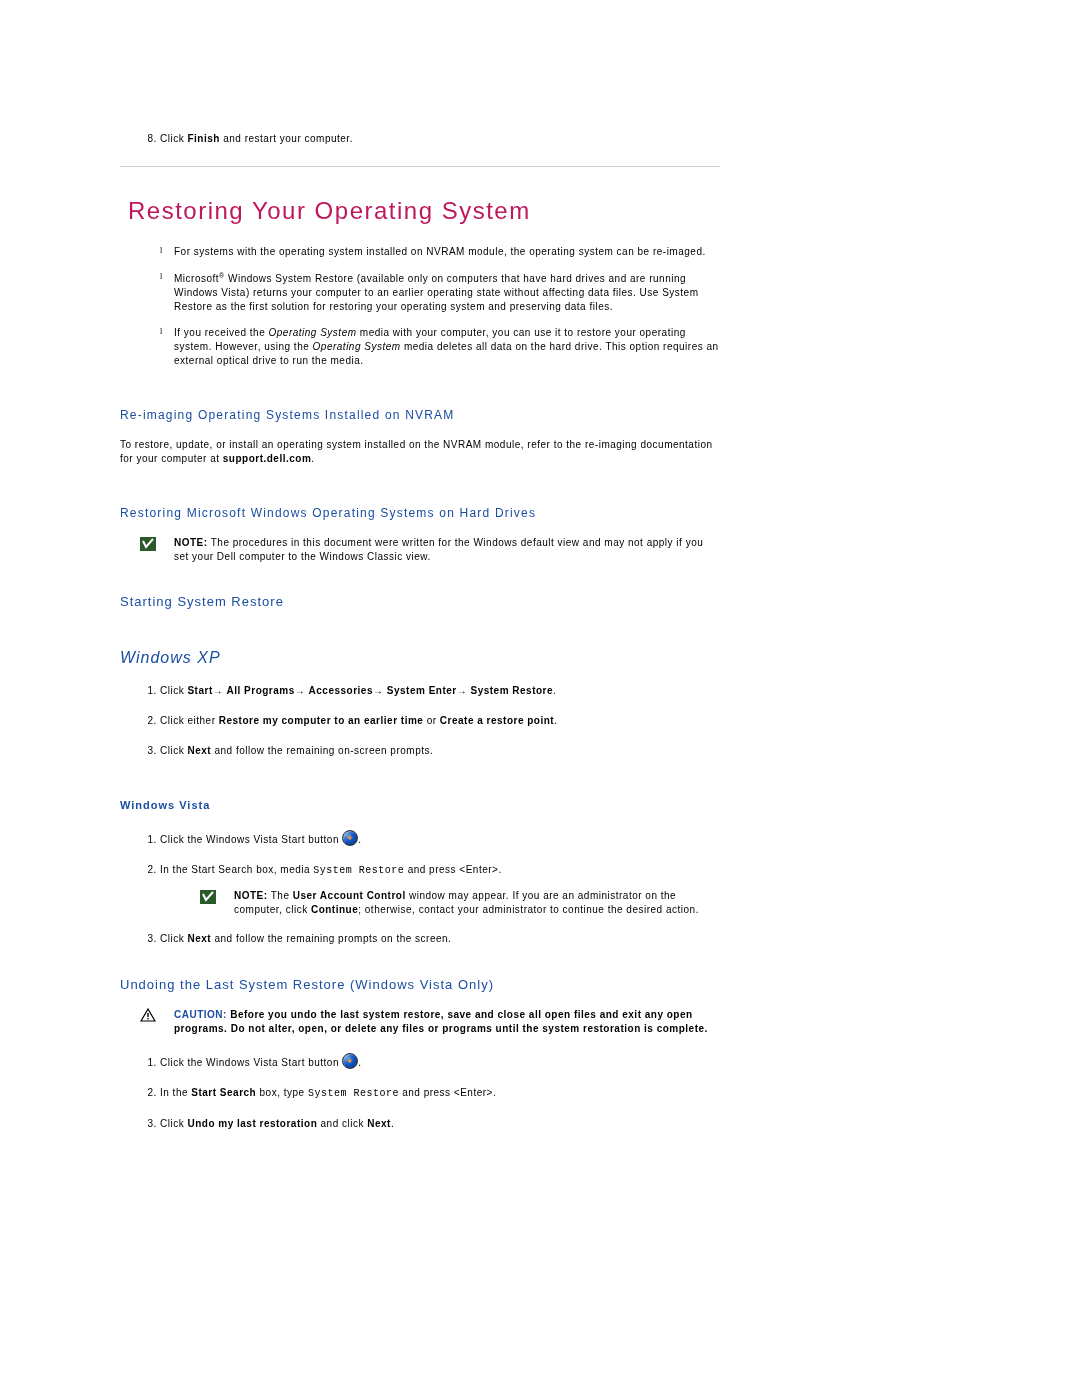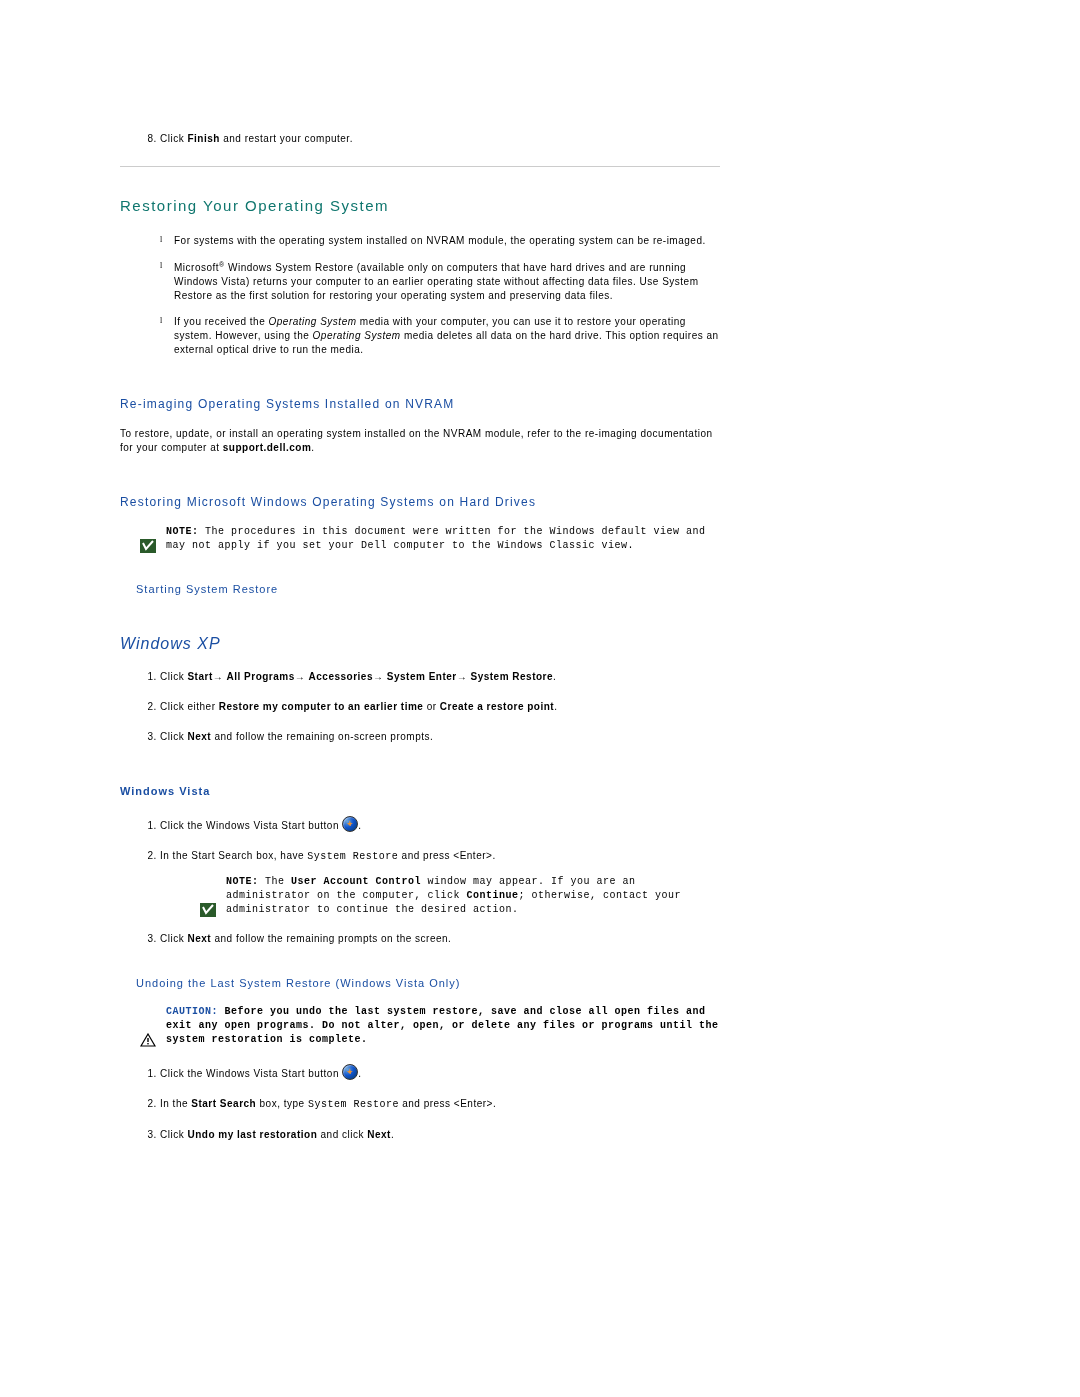--- a/index.html
+++ b/index.html
@@ -24,41 +24,41 @@
     margin-bottom: 10px;
     line-height: 1.4;
   }
   hr.section-rule {
     border: none;
     border-top: 1px solid #ccc;
     margin: 20px 0 30px 0;
   }
   h2.main-heading {
     font-family: Verdana, Arial, sans-serif;
-    color: #0f766e;
-    font-size: 15px;
+    color: #be185d;
+    font-size: 24px;
     font-weight: normal;
     letter-spacing: 1.5px;
-    margin: 0 0 20px 0;
+    margin: 0 0 20px 8px;
   }
   h3.sub-heading {
     font-family: Verdana, Arial, sans-serif;
     color: #1a4ea2;
     font-size: 12px;
     font-weight: normal;
     letter-spacing: 1.2px;
     margin: 40px 0 16px 0;
   }
   h4.subsub-heading {
     font-family: Verdana, Arial, sans-serif;
     color: #1a4ea2;
-    font-size: 11px;
+    font-size: 13px;
     font-weight: normal;
     letter-spacing: 1px;
-    margin: 30px 0 16px 16px;
+    margin: 30px 0 16px 0;
   }
   h5.os-heading {
     font-family: Verdana, Arial, sans-serif;
     color: #1a4ea2;
     font-size: 16px;
     font-weight: normal;
     font-style: italic;
     letter-spacing: 1px;
     margin: 40px 0 16px 0;
   }
@@ -94,24 +94,23 @@
     list-style: decimal;
     padding-left: 40px;
     margin: 10px 0 20px 0;
   }
   ol.steps li {
     line-height: 1.6;
     margin-bottom: 14px;
   }
   .note-box {
     display: flex;
-    align-items: flex-end;
-    gap: 10px;
+    align-items: flex-start;
+    gap: 18px;
     margin: 10px 0 14px 20px;
-    font-family: Liberation Mono, monospace;
   }
   .note-box.inner {
     margin-left: 40px;
   }
   .note-icon {
     width: 16px;
     height: 14px;
     flex-shrink: 0;
     margin-top: 1px;
   }
@@ -225,21 +224,21 @@
     </li>
   </ol>
 
   <h5 class="os-heading normal">Windows Vista</h5>
 
   <ol class="steps">
     <li>
       <span>Click the Windows Vista Start button </span><span class="vista-orb"></span><span>.</span>
     </li>
     <li>
-      <span>In the Start Search box, have </span><span class="mono">System Restore</span><span> and press &lt;Enter&gt;.</span>
+      <span>In the Start Search box, media </span><span class="mono">System Restore</span><span> and press &lt;Enter&gt;.</span>
       <div class="note-box inner" style="margin-top:10px;">
         <svg class="note-icon" viewBox="0 0 16 14">
           <rect x="0" y="0" width="16" height="14" fill="#2a5a2a"></rect>
           <path d="M3 4 L6 10 L13 2" stroke="#fff" stroke-width="2" fill="none"></path>
         </svg>
         <div class="note-text">
           <span class="note-label">NOTE:</span><span> The </span><span class="bold">User Account Control</span><span> window may appear. If you are an administrator on the computer, click </span><span class="bold">Continue</span><span>; otherwise, contact your administrator to continue the desired action.</span>
         </div>
       </div>
     </li>

